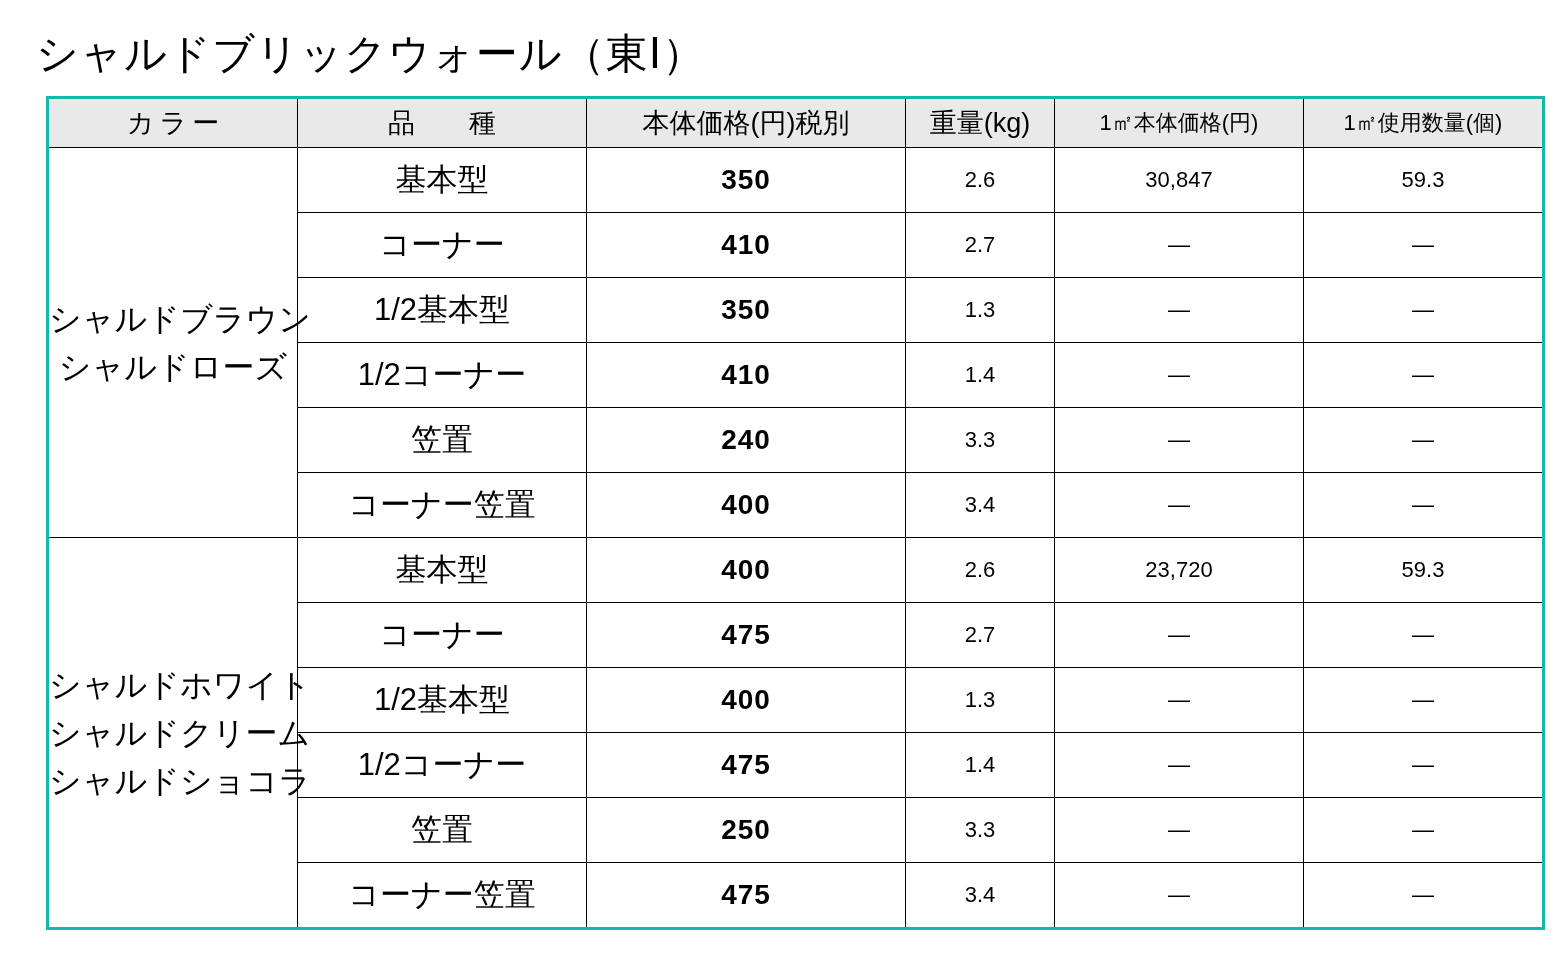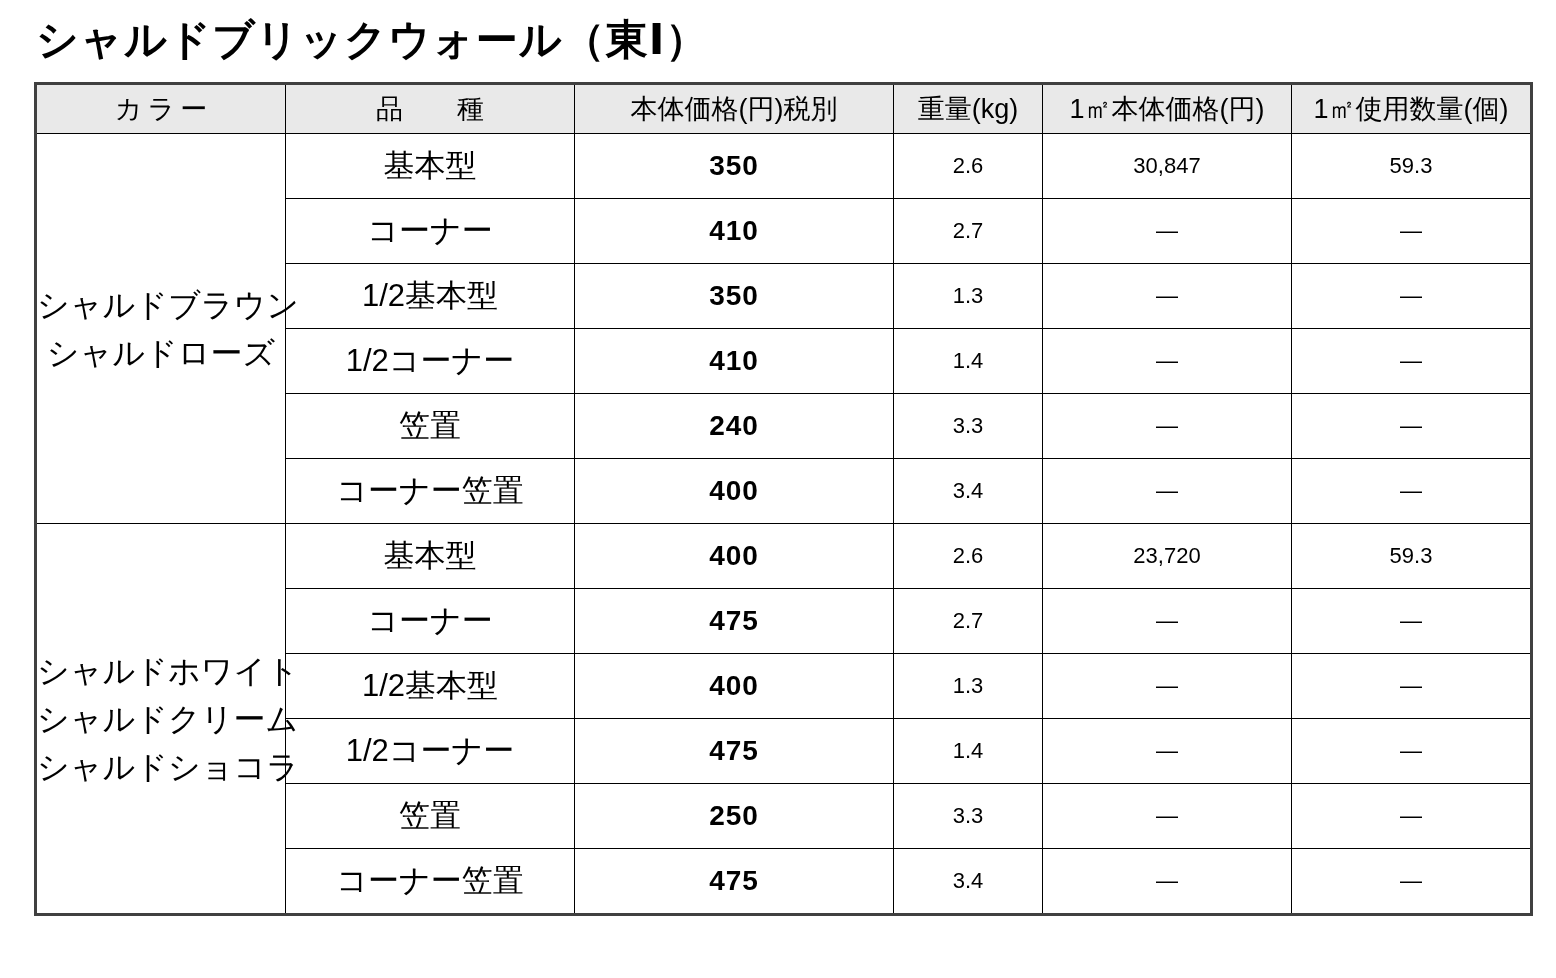--- a/index.html
+++ b/index.html
@@ -16,39 +16,40 @@
   }
   .page {
     position: relative;
     width: 1556px;
     height: 978px;
     box-sizing: border-box;
     padding: 0 34px;
   }
   .title {
     font-size: 42px;
-    font-weight: bold;
+    font-weight: normal;
     letter-spacing: 1px;
-    padding: 12px 0 14px 2px;
+    padding: 26px 0 14px 2px;
     white-space: nowrap;
   }
   table.spec {
     width: 1488px;
     border-collapse: collapse;
     table-layout: fixed;
   }
   table.spec th, table.spec td {
     border: 1px solid #000000;
     text-align: center;
     vertical-align: middle;
     padding: 0;
   }
   
   table.spec {
-    border: 3px solid #404040;
+    border: 3px solid #14b8a6;
+    margin-left: 12px;
   }
   thead th {
     background: #e9e9e9;
     font-size: 27px;
     font-weight: normal;
     height: 48px;
     border-bottom: 3px solid #000000;
   }
   thead th.col-color { width: 248px; }
   thead th.col-type  { width: 288px; }
@@ -81,21 +82,21 @@
   td.numcell {
     font-size: 22px;
   }
   .grp-end td {
     border-bottom: 3px solid #000000;
   }
   .dash {
     font-size: 30px;
   }
   .hdr-small {
-    font-size: 27px;
+    font-size: 22px;
   }
 </style>
 </head>
 <body>
 
 <div class="page">
 
   <div class="title">シャルドブリックウォール（東Ⅰ）</div>
 
   <table class="spec">

